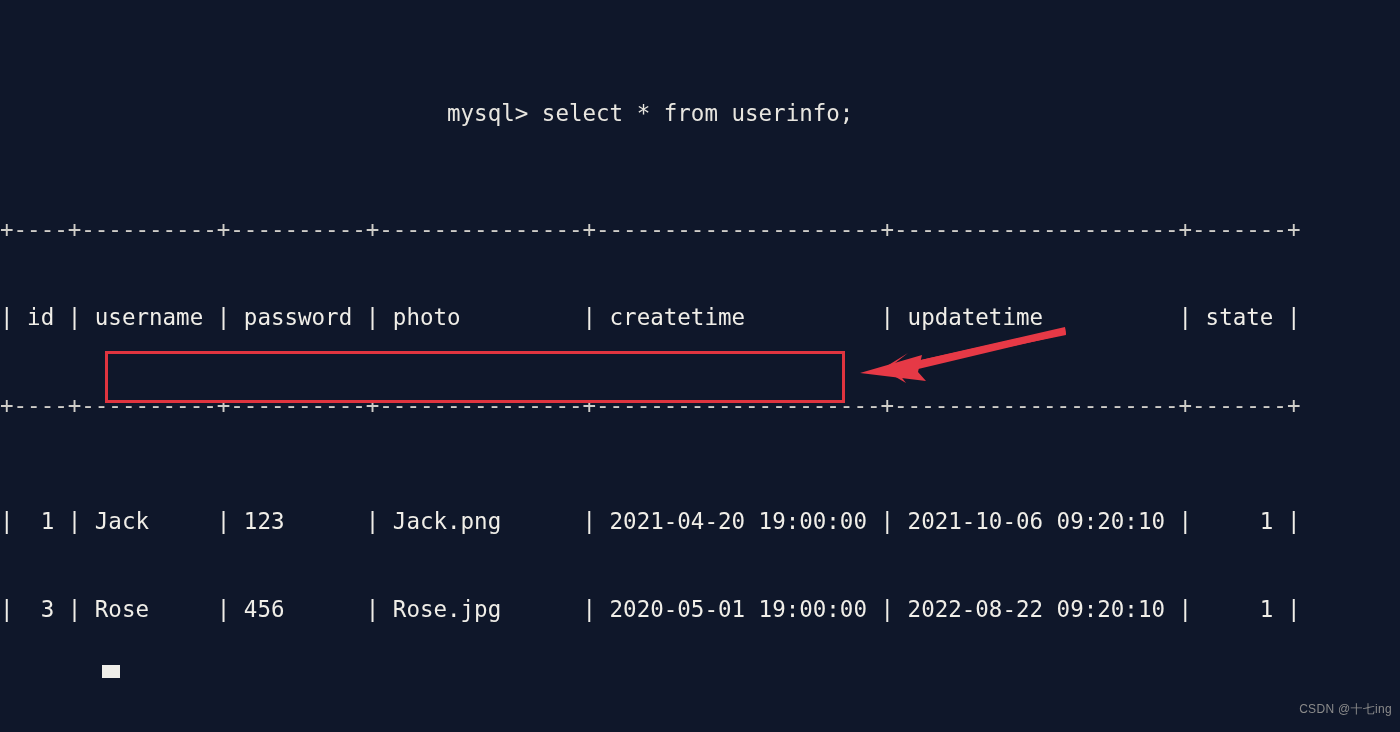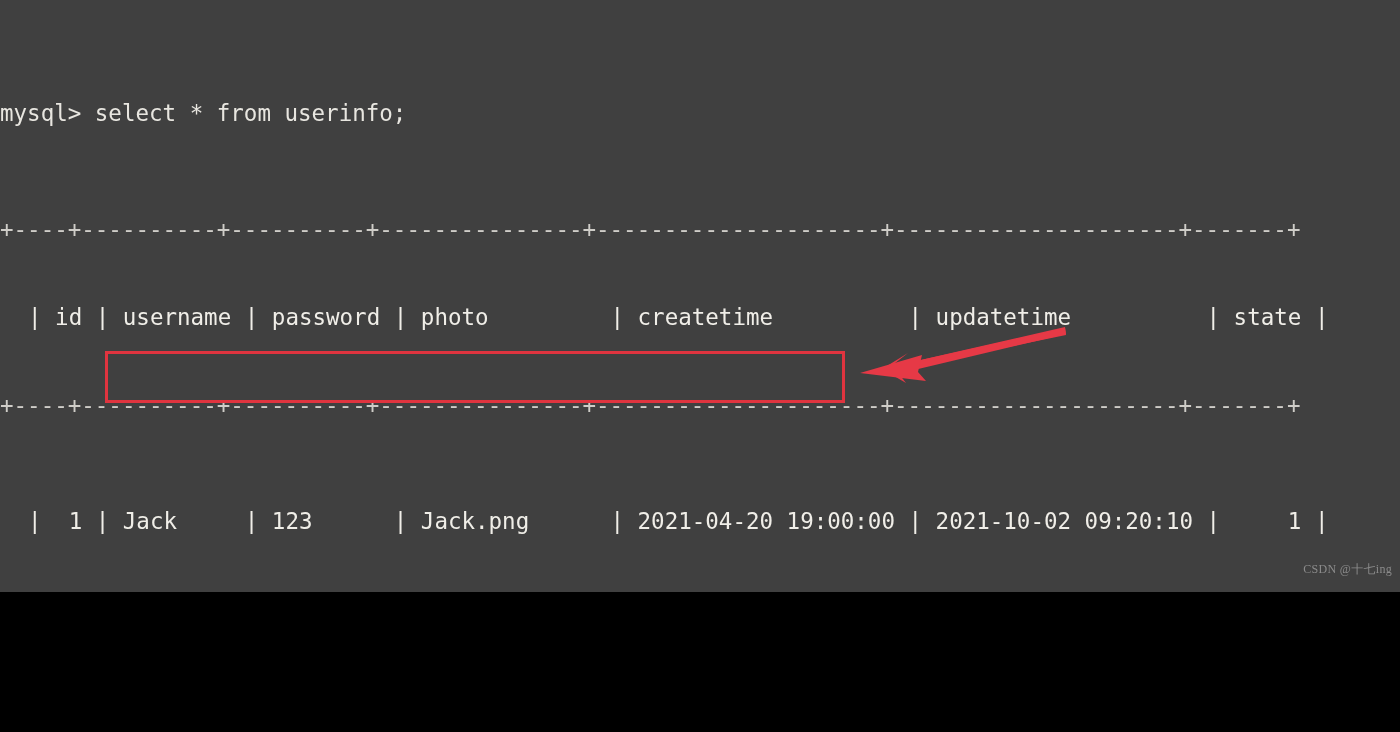--- a/index.html
+++ b/index.html
@@ -4,49 +4,49 @@
 <title>MySQL Terminal</title>
 <style>
   html, body {
     margin: 0;
     padding: 0;
     background: #000000;
   }
   #terminal {
     position: relative;
     width: 1400px;
-    height: 592px;
-    background: #404040;
+    height: 732px;
+    background: #0f172a;
     overflow: hidden;
     font-family: "DejaVu Sans Mono", "Liberation Mono", monospace;
     font-size: 22.5px;
     line-height: 29.2px;
     color: #e6e4de;
     letter-spacing: 0px;
+    text-align: center;
   }
   .screen {
     position: absolute;
     left: 0px;
     top: 11px;
     white-space: pre;
     font-variant-ligatures: none;
   }
   .line {
     height: 29.2px;
     white-space: pre;
   }
   .sep {
     color: #cfcdc8;
   }
   .prompt {
     color: #e8e6e0;
   }
   .cell-txt {
     color: #f0eee8;
-    margin-left: 28px;
   }
   
   #query-highlight {
     position: absolute;
     left: 105px;
     top: 351px;
     width: 740px;
     height: 52px;
     border: 3px solid #e0343f;
     box-sizing: border-box;
@@ -67,41 +67,41 @@
     left: 102px;
     top: 665px;
     width: 18px;
     height: 13px;
     background: #efeee9;
   }
   #watermark {
     position: absolute;
     right: 8px;
     bottom: 8px;
-    font-family: Liberation Serif, serif;
+    font-family: Liberation Sans, sans-serif;
     font-size: 12px;
     color: #8b8b8b;
     letter-spacing: 0.3px;
     white-space: pre;
   }
 </style>
 </head>
 <body>
 
 <div id="terminal">
 
   <div class="screen">
 
     <div class="line prompt">mysql&gt; select * from userinfo;</div>
 
     <div class="line sep">+----+----------+----------+---------------+---------------------+---------------------+-------+</div>
     <div class="line cell-txt">| id | username | password | photo         | createtime          | updatetime          | state |</div>
     <div class="line sep">+----+----------+----------+---------------+---------------------+---------------------+-------+</div>
 
-    <div class="line cell-txt">|  1 | Jack     | 123      | Jack.png      | 2021-04-20 19:00:00 | 2021-10-02 09:20:10 |     1 |</div>
+    <div class="line cell-txt">|  1 | Jack     | 123      | Jack.png      | 2021-04-20 19:00:00 | 2021-10-06 09:20:10 |     1 |</div>
     <div class="line cell-txt">|  3 | Rose     | 456      | Rose.jpg      | 2020-05-01 19:00:00 | 2022-08-22 09:20:10 |     1 |</div>
     
     
 
     
     
 
     
 
     

